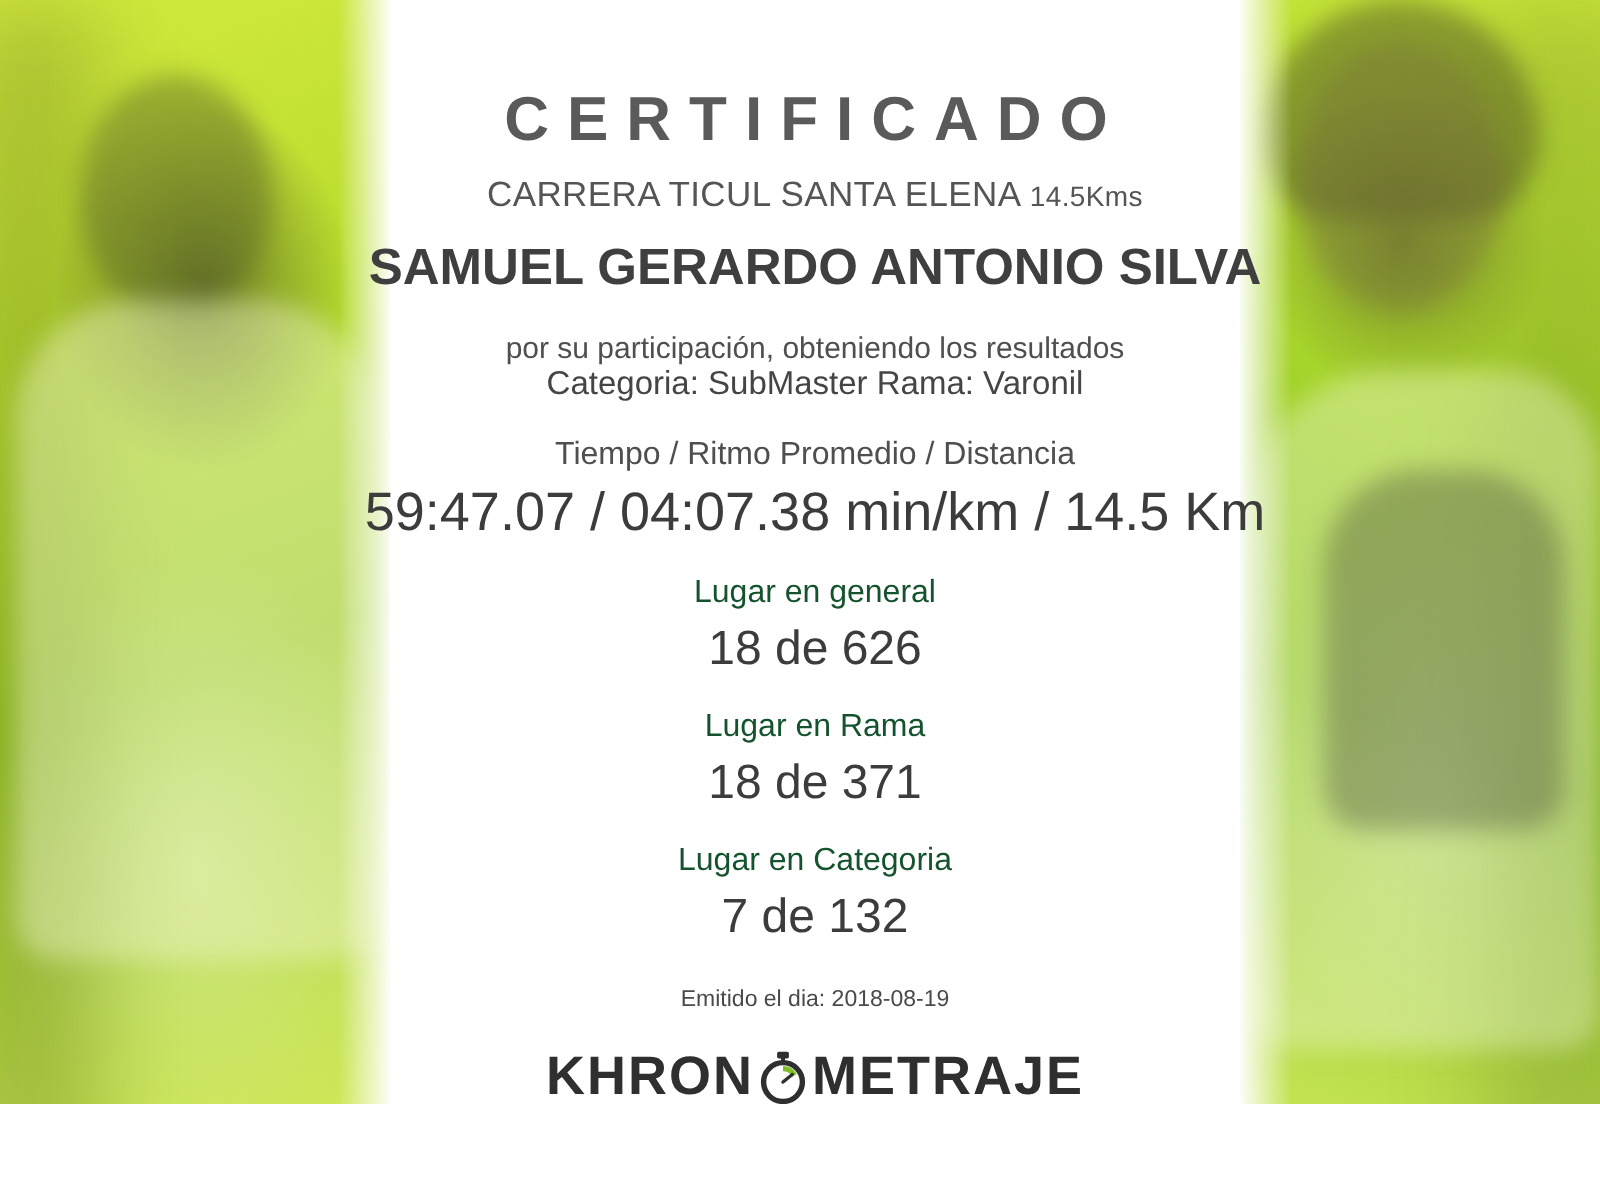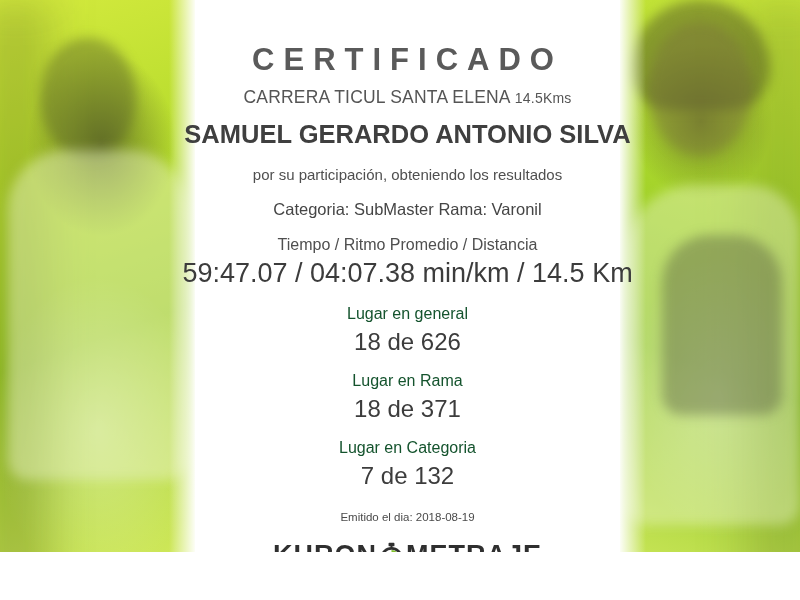--- a/index.html
+++ b/index.html
@@ -140,21 +140,20 @@
     font-weight: bold;
     color: #3f3f3f;
     white-space: nowrap;
   }
   .participation {
     margin-top: 17px;
     font-size: 15px;
     color: #4f4f4f;
   }
   .category-line {
-    margin-top: 17px;
     font-size: 16.5px;
     color: #454545;
   }
   .metrics-label {
     margin-top: 17px;
     font-size: 16px;
     color: #4f4f4f;
   }
   .metrics-value {
     margin-top: 4px;

